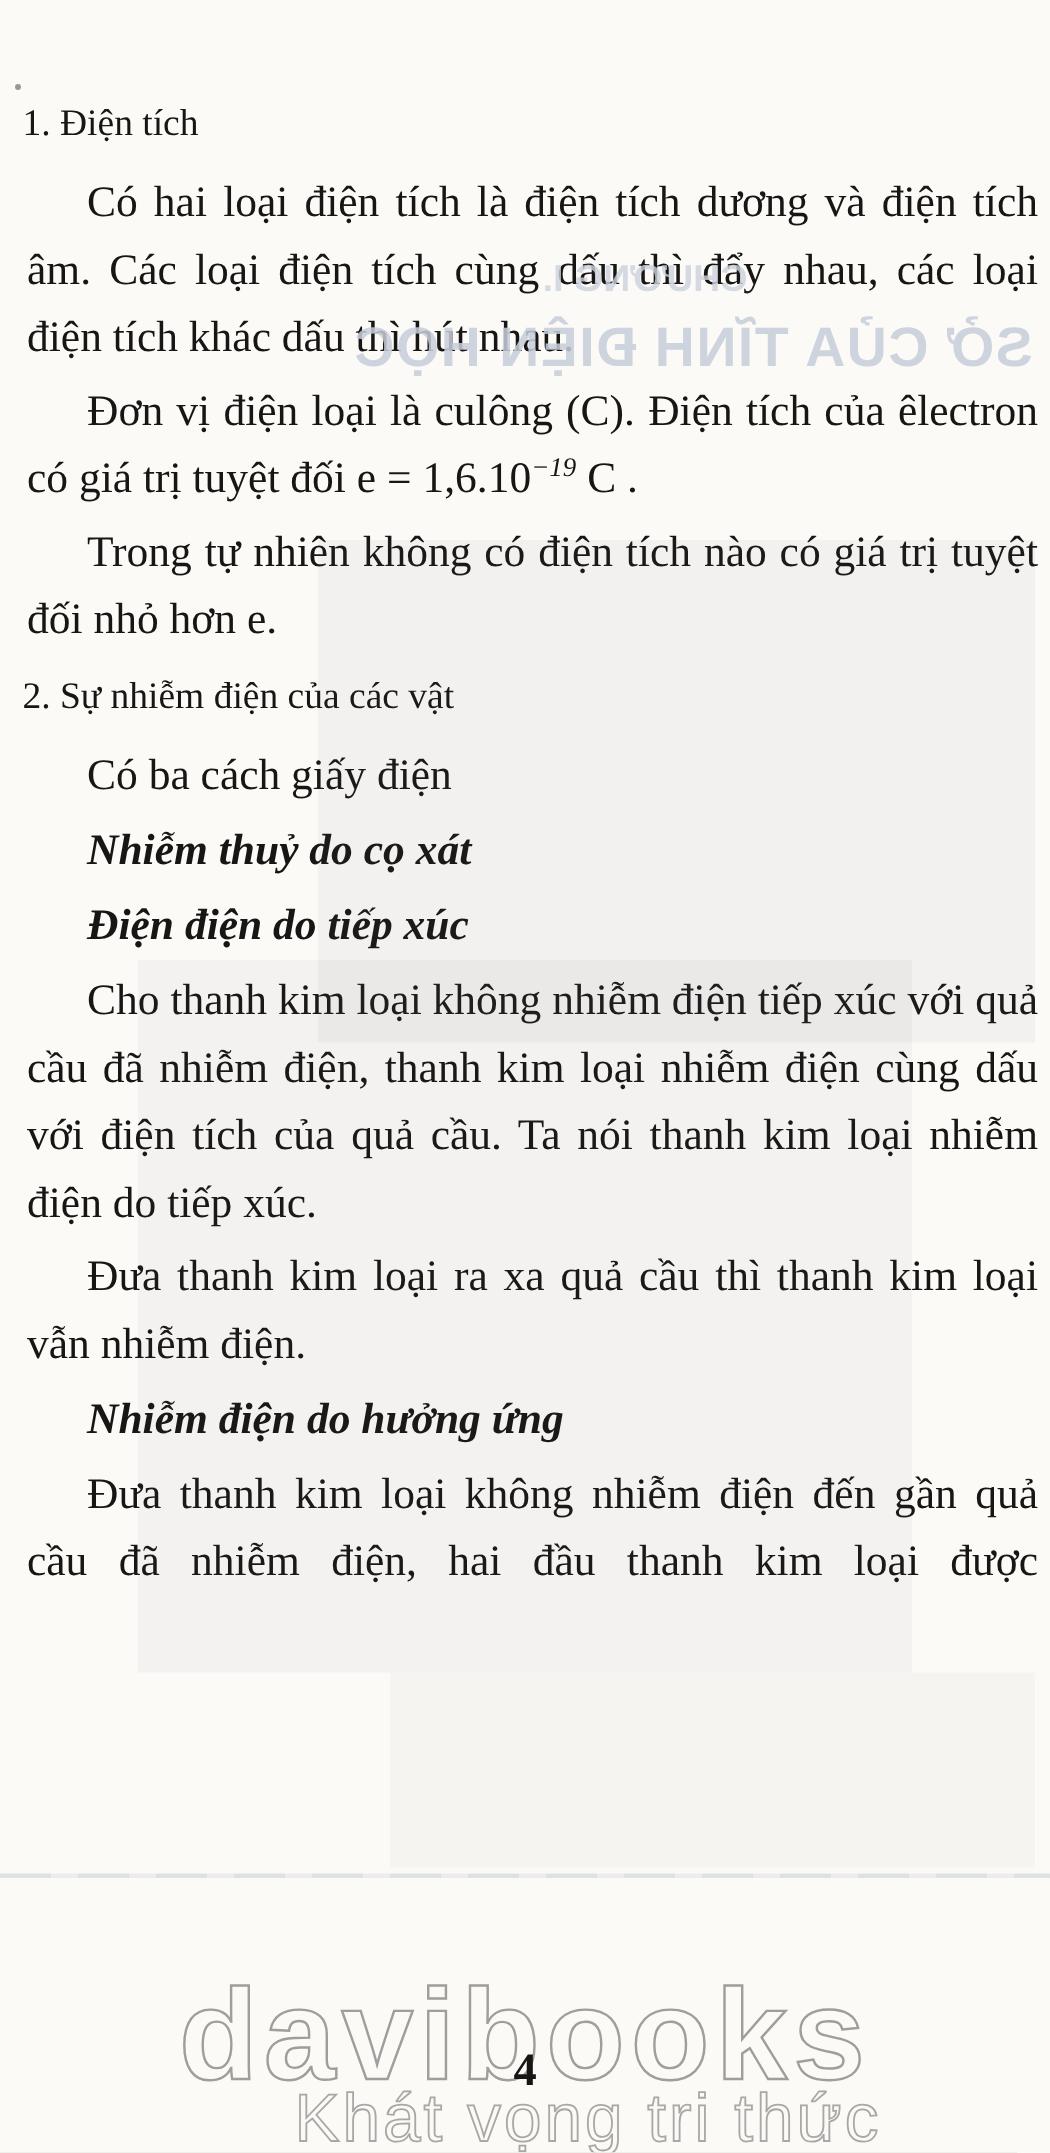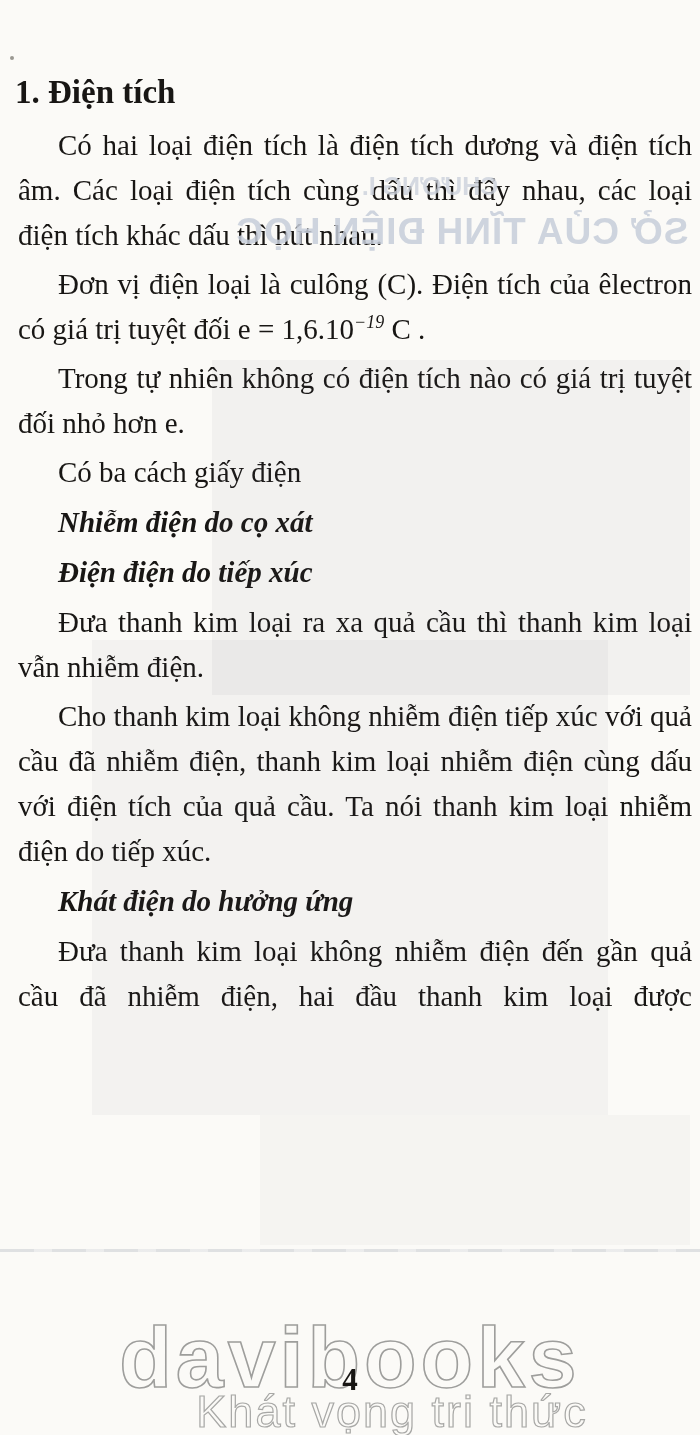--- a/index.html
+++ b/index.html
@@ -29,21 +29,21 @@
     font-size:41px; line-height:1.0; letter-spacing:0px;
     transform:scaleX(0.88); color:#141210;
   }
   .rule { margin:7px 0 0 12px; }
   .rule-thin  { height:2px; background:#b3b1ad; }
   .rule-thick { height:5px; background:#15130f; margin-top:4px; }
   .rule-med   { height:3px; background:#15130f; margin-top:2px; }
 
   
   .content { padding:54px 8px 0 18px; font-size:29px; line-height:45px; text-align:justify; }
-  .content h2 { font-size:33px; font-weight:700; margin:16px 0 8px -3px; line-height:45px; }
+  .content h2 { font-size:25px; font-weight:400; margin:6px 0 8px -3px; line-height:45px; }
   .content h3 { font-size:29px; font-weight:700; font-style:italic; margin:5px 0; text-indent:40px; line-height:45px; }
   .content p  { margin:4px 0; text-indent:40px; }
   .content sup { font-size:0.62em; line-height:0; vertical-align:super; letter-spacing:0;font-style:italic; }
   .cont { text-align-last:justify; }
 
   
   .wm { position:absolute; left:0; right:0; text-align:center; pointer-events:none;
         font-family:"Liberation Sans", sans-serif; color:transparent; }
   .wm-brand  { top:1308px; font-size:86px; font-weight:700; letter-spacing:4px;
                -webkit-text-stroke:1.6px #9e9e9c; }
@@ -69,30 +69,31 @@
   <main class="content">
     <h2>1. Điện tích</h2>
 
     <p>Có hai loại điện tích là điện tích dương và điện tích âm. Các loại điện tích cùng dấu thì đẩy nhau, các loại điện tích khác dấu thì hút nhau.</p>
 
     <p><span>Đơn vị điện loại là culông (C). Điện tích của êlectron có giá trị tuyệt đối e = 1,6.10</span><sup>−19</sup><span> C .</span></p>
 
     <p>Trong tự nhiên không có điện tích nào có giá trị tuyệt đối nhỏ hơn e.</p>
 
 
+    <h2>2. Sự nhiễm điện của các vật</h2>
 
     <p>Có ba cách giấy điện</p>
 
-    <h3>Nhiễm điện do cọ xát</h3>
+    <h3>Nhiễm thuỷ do cọ xát</h3>
 
     <h3>Điện điện do tiếp xúc</h3>
+    <p>Cho thanh kim loại không nhiễm điện tiếp xúc với quả cầu đã nhiễm điện, thanh kim loại nhiễm điện cùng dấu với điện tích của quả cầu. Ta nói thanh kim loại nhiễm điện do tiếp xúc.</p>
     <p>Đưa thanh kim loại ra xa quả cầu thì thanh kim loại vẫn nhiễm điện.</p>
-    <p>Cho thanh kim loại không nhiễm điện tiếp xúc với quả cầu đã nhiễm điện, thanh kim loại nhiễm điện cùng dấu với điện tích của quả cầu. Ta nói thanh kim loại nhiễm điện do tiếp xúc.</p>
 
-    <h3>Khát điện do hưởng ứng</h3>
+    <h3>Nhiễm điện do hưởng ứng</h3>
     <p class="cont">Đưa thanh kim loại không nhiễm điện đến gần quả cầu đã nhiễm điện, hai đầu thanh kim loại được</p>
   </main>
 
   <div class="ghost-rule"></div>
 
   <div class="wm wm-brand">davibooks</div>
   <div class="page-num">4</div>
   <div class="wm wm-slogan">Khát vọng tri thức</div>
 
 </div>

